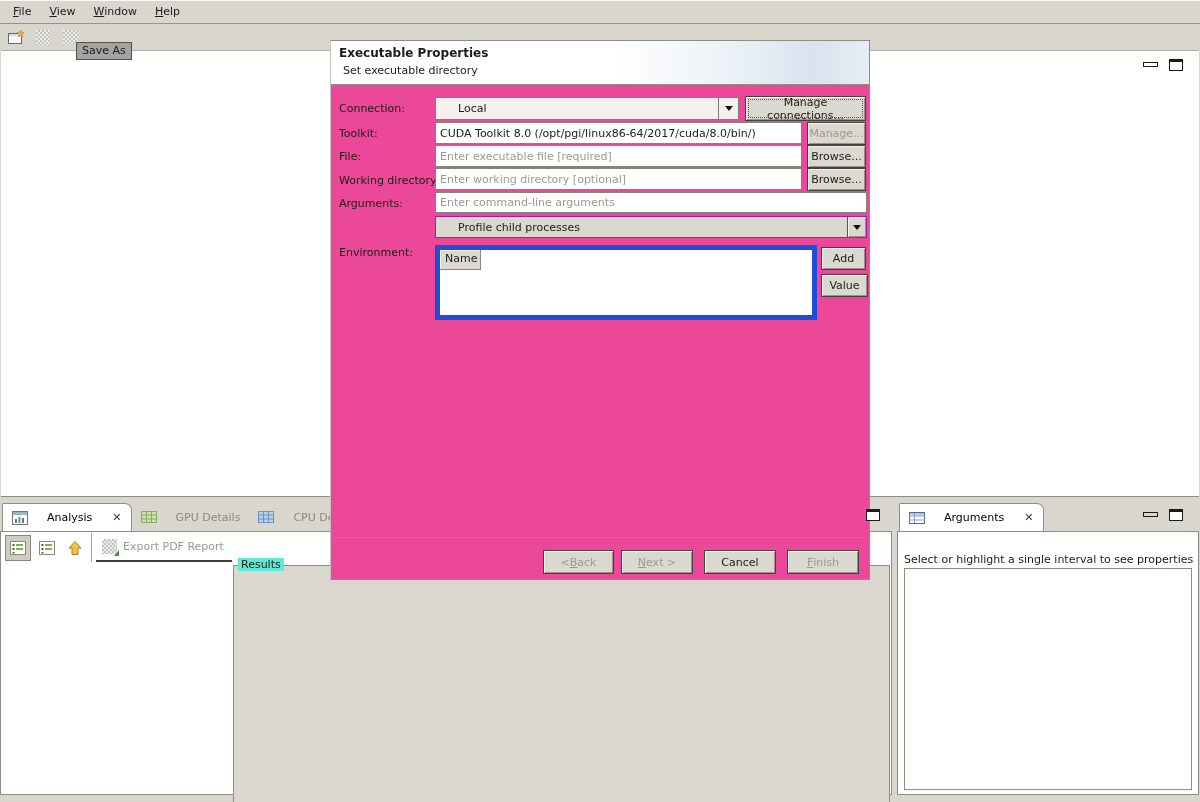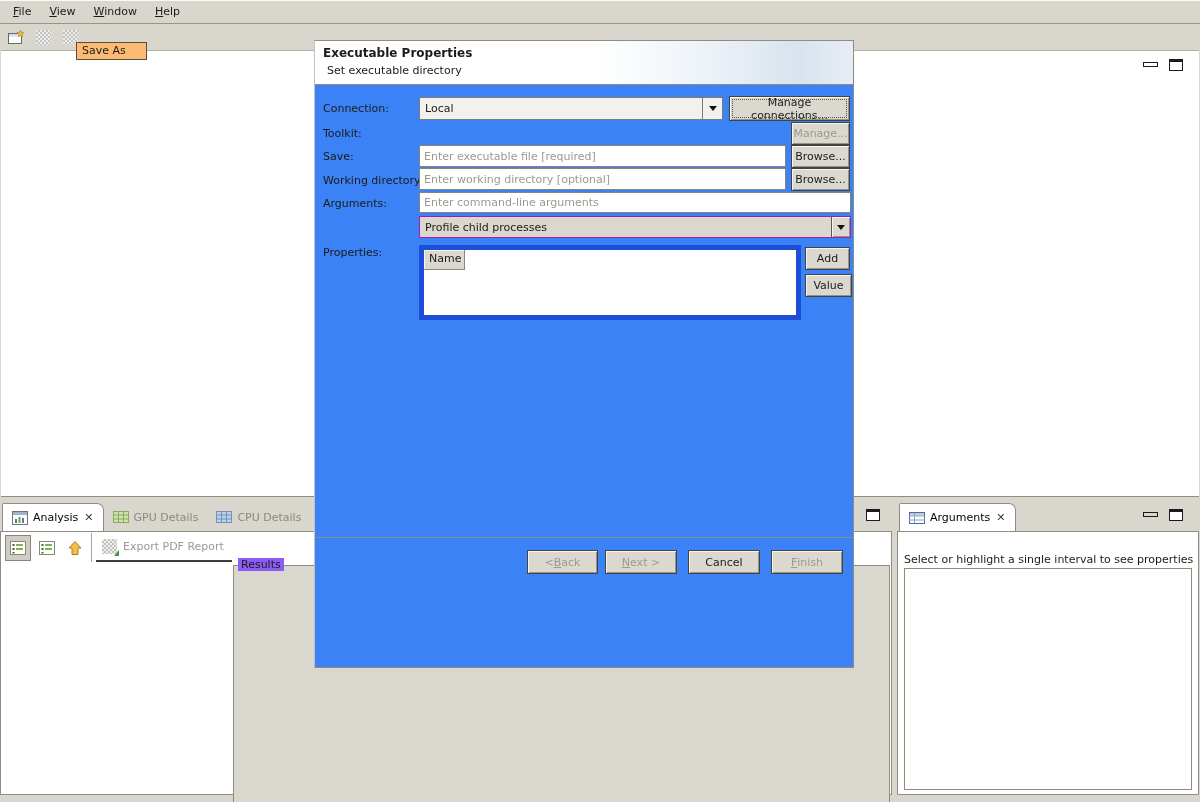--- a/index.html
+++ b/index.html
@@ -6,72 +6,72 @@
   html,body{width:1200px;height:802px}
   body{position:relative;background:#d9d6ce;font-family:"DejaVu Sans","Liberation Sans",sans-serif;font-size:11px;color:#1c1b18;overflow:hidden}
   u{text-decoration:underline}
 
   
   #menubar{position:absolute;left:0;top:0;width:1200px;height:24px;border-bottom:1px solid #97948c;box-shadow:inset 0 1px 0 #fbfaf8;display:flex;align-items:center;padding-left:4px}
   .menu-item{padding:3px 9px;cursor:default}
   #toolbar{position:absolute;left:0;top:25px;width:1200px;height:25px;display:flex;align-items:center;padding-left:4px}
   .tool-btn{width:24px;height:22px;display:flex;align-items:center;justify-content:center;margin-right:3px}
   .checker{width:15px;height:15px;background:repeating-conic-gradient(#c2c2c2 0% 25%,#ededea 0% 50%) 0 0/4px 4px}
-  #tooltip{position:absolute;left:76px;top:42px;background:#fdba74;border:1px solid #54513d;padding:1px 20px 2px 5px;z-index:40;white-space:nowrap}
+  #tooltip{position:absolute;left:76px;top:42px;background:#a3a3a3;border:1px solid #54513d;padding:1px 5px 2px 5px;z-index:40;white-space:nowrap}
 
   
   #editor{position:absolute;left:1px;top:50px;width:1198px;height:447px;background:#fff;border-top:1px solid #b2afa7;border-bottom:1px solid #8f8c84}
   .min-icon{width:15px;height:5px;border:1px solid #1b1b1b}
   .max-icon{width:14px;height:12px;border:1px solid #1b1b1b;border-top-width:3px;background:#fff}
   #editor-min{position:absolute;left:1143px;top:62px}
   #editor-max{position:absolute;left:1169px;top:59px}
 
   
   .panel{position:absolute;top:503px;height:292px}
   #analysis-panel{left:0;width:893px}
   #properties-panel{left:897px;width:303px}
   .tabbar{position:absolute;left:0;top:0;right:0;height:28px;display:flex;align-items:stretch;padding-left:2px}
-  .tab{display:flex;align-items:center;gap:5px;padding:0 9px;color:#8b8881;white-space:nowrap}
+  .tab{display:flex;align-items:center;gap:19px;padding:0 9px;color:#8b8881;white-space:nowrap}
   .tab.active{background:#fff;border:1px solid #908d85;border-bottom:none;border-radius:2px 7px 0 0;color:#000}
   .tab-close{color:#3f3d37;font-size:11px;padding-left:1px;cursor:default}
   .panel-content{position:absolute;left:0;top:28px;background:#fff;border:1px solid #908d85}
   #analysis-content{width:892px;height:264px}
   #properties-content{width:302px;height:264px}
 
   .icon-btn{position:absolute;width:26px;height:26px;display:flex;align-items:center;justify-content:center}
   #view-btn-1{left:4px;top:3px;border:1px solid #88857d;background:#cfccc4}
   #view-btn-2{left:33px;top:3px}
   #up-btn{left:61px;top:3px}
   #analysis-vsep{position:absolute;left:90px;top:1px;width:1px;height:29px;background:#a6a39b}
   #export-btn{position:absolute;left:95px;top:0;width:136px;height:30px;display:flex;align-items:center;gap:6px;background:#fff;border-bottom:2px solid #403e38;color:#9c9992;padding-left:6px}
   .export-ico{position:relative;width:15px;height:15px}
   .export-ico .arrow{position:absolute;right:-2px;bottom:-2px;width:0;height:0;border-left:5px solid transparent;border-bottom:6px solid #3f9a3f}
 
   #results-group{position:absolute;left:232px;top:33px;width:657px;height:258px;background:#dad7cf;border:1px solid #8f8c80}
-  #results-label{position:absolute;left:4px;top:-8px;background:#8b5cf6;padding:0 3px}
+  #results-label{position:absolute;left:4px;top:-8px;background:#5eead4;padding:0 3px}
   #analysis-max{position:absolute;left:866px;top:6px;z-index:25}
 
   #properties-msg{position:absolute;left:6px;top:21px;width:292px}
   #properties-box{position:absolute;left:6px;top:36px;width:288px;height:222px;background:#fff;border:1px solid #8f8c84}
   #prop-min{position:absolute;left:246px;top:9px}
   #prop-max{position:absolute;left:272px;top:6px}
 
   
-  #dialog{position:absolute;left:314px;top:40px;width:540px;height:628px;background:#3b82f6;border:1px solid #8f8c84;border-left-color:#c6c3bb;z-index:20}
+  #dialog{position:absolute;left:330px;top:40px;width:540px;height:540px;background:#ec4899;border:1px solid #8f8c84;border-left-color:#c6c3bb;z-index:20}
   #dialog-header{position:absolute;left:0;top:0;width:538px;height:44px;border-bottom:1px solid #918e86;background:linear-gradient(to right,#ffffff 52%,#eef3f8 72%,#d9e3ee 90%,#e7edf5)}
   #dialog-title{position:absolute;left:8px;top:5px;font-weight:bold;font-size:12px}
   #dialog-subtitle{position:absolute;left:12px;top:23px}
   .dlg-label{position:absolute;left:8px;white-space:nowrap}
   .txt{position:absolute;border:1px solid #86837b;background:#fff;padding:0 4px;font:inherit;font-size:11px;color:#1c1b18}
   .txt::placeholder{color:#9d9992;opacity:1}
   .btn{position:absolute;background:#dbd8d0;border:1px solid #45433d;box-shadow:inset 1px 1px 0 #f6f5f1,inset -1px -1px 0 #97938a;display:flex;align-items:center;justify-content:center;font:inherit;font-size:11px;color:#1c1b18;cursor:default}
   .btn.disabled{color:#9c9992}
   .btn.default{outline:1px dotted #55524a;outline-offset:-4px}
   .combo{position:absolute;display:flex;align-items:stretch;background:#f2f1ed;border:1px solid #7e7b73}
-  .combo-text{flex:1;display:flex;align-items:center;padding-left:5px;overflow:hidden;white-space:nowrap}
+  .combo-text{flex:1;display:flex;align-items:center;padding-left:22px;overflow:hidden;white-space:nowrap}
   .combo-arrow{width:20px;border-left:1px solid #7e7b73;display:flex;align-items:center;justify-content:center}
   .tri{width:0;height:0;border-left:4px solid transparent;border-right:4px solid transparent;border-top:5px solid #14130f}
   #connection-combo{left:104px;top:56px;width:304px;height:23px}
   #manage-connections-btn{left:414px;top:55px;width:121px;height:25px}
   #toolkit-input{left:104px;top:81px;width:367px;height:22px}
   #toolkit-manage-btn{left:476px;top:81px;width:59px;height:23px}
   #file-input{left:104px;top:104px;width:367px;height:22px}
   #file-browse-btn{left:476px;top:104px;width:59px;height:23px}
   #workdir-input{left:104px;top:127px;width:367px;height:22px}
   #workdir-browse-btn{left:476px;top:127px;width:59px;height:23px}
@@ -230,41 +230,42 @@
   <span class="dlg-label" style="top:61px">Connection:</span>
   <div id="connection-combo" class="combo">
     <span class="combo-text">Local</span>
     <span class="combo-arrow">
         <span class="tri"></span>
       </span>
   </div>
   <button id="manage-connections-btn" class="btn default">Manage connections...</button>
 
   <span class="dlg-label" style="top:86px">Toolkit:</span>
+  <input id="toolkit-input" class="txt" value="CUDA Toolkit 8.0 (/opt/pgi/linux86-64/2017/cuda/8.0/bin/)" style="">
   <button id="toolkit-manage-btn" class="btn disabled">Manage...</button>
 
-  <span class="dlg-label" style="top:109px">Save:</span>
+  <span class="dlg-label" style="top:109px">File:</span>
   <input id="file-input" class="txt" placeholder="Enter executable file [required]" style="">
   <button id="file-browse-btn" class="btn">Browse...</button>
 
   <span class="dlg-label" style="top:133px">Working directory:</span>
   <input id="workdir-input" class="txt" placeholder="Enter working directory [optional]" style="">
   <button id="workdir-browse-btn" class="btn">Browse...</button>
 
   <span class="dlg-label" style="top:156px">Arguments:</span>
   <input id="args-input" class="txt" placeholder="Enter command-line arguments" style="">
 
   <div id="profile-combo" class="combo">
     <span class="combo-text">Profile child processes</span>
     <span class="combo-btn">
         <span class="tri"></span>
       </span>
   </div>
 
-  <span class="dlg-label" style="top:205px">Properties:</span>
+  <span class="dlg-label" style="top:205px">Environment:</span>
   <div id="env-table">
     <div id="env-header">
       <span class="th name">Name</span>
     </div>
     <div></div>
   </div>
   <button id="add-btn" class="btn">Add</button>
   <button id="delete-btn" class="btn">Value</button>
 
   <div id="dialog-footer"></div>

